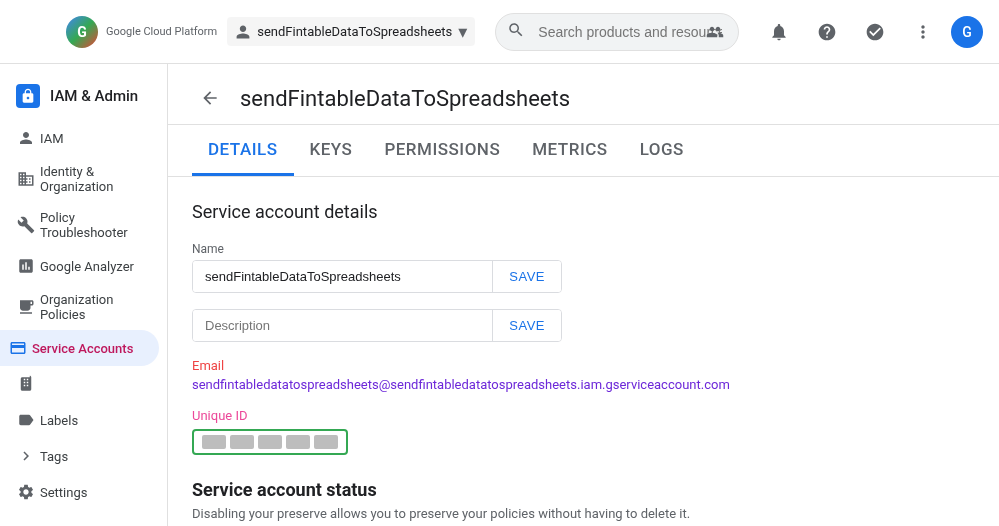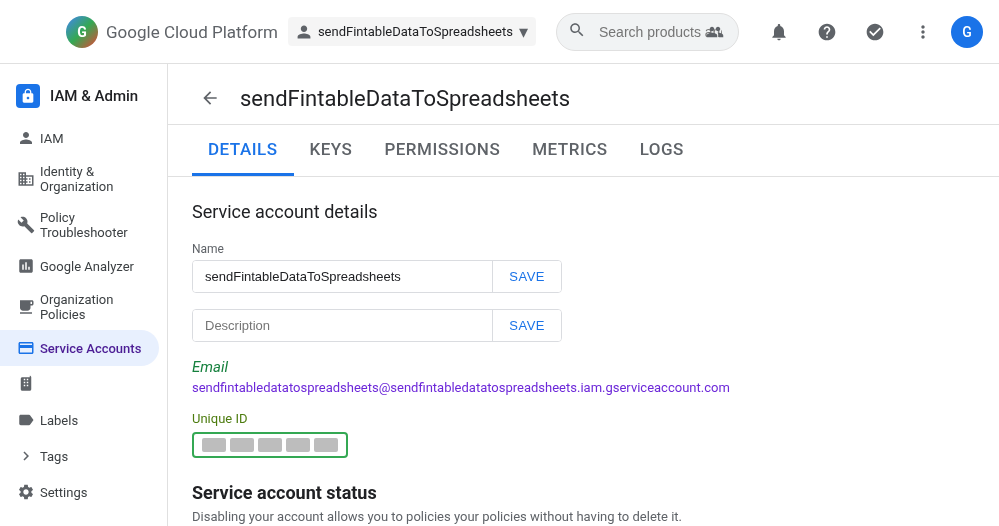--- a/index.html
+++ b/index.html
@@ -32,21 +32,21 @@
     .gcp-logo {
       display: flex; align-items: center; gap: 8px;
     }
     .gcp-logo-img {
       width: 32px; height: 32px;
       background: linear-gradient(135deg, #4285f4 0%, #34a853 50%, #ea4335 100%);
       border-radius: 50%;
       display: flex; align-items: center; justify-content: center;
       color: #fff; font-size: 14px; font-weight: bold;
     }
-    .gcp-logo-text { font-size: 17px; color: #5f6368; font-weight: 400; }
+    .gcp-logo-text { font-size: 11px; color: #5f6368; font-weight: 400; }
     .project-selector {
       display: flex; align-items: center; gap: 6px;
       background: rgba(0,0,0,0.04);
       border-radius: 4px;
       padding: 4px 8px;
       cursor: pointer;
       font-size: 13px;
       color: #202124;
     }
     .topbar-search {
@@ -135,22 +135,23 @@
       gap: 4px;
       padding: 8px 16px;
       cursor: pointer;
       color: #3c4043;
       font-size: 13px;
       border-radius: 0 24px 24px 0;
       margin-right: 8px;
     }
     .sidebar-item.active {
       background: #e8f0fe;
-      color: #4c1d95;
+      color: #be185d;
       font-weight: 500;
+      padding-left: 8px;
     }
     .sidebar-item-icon {
       width: 20px; height: 20px;
       display: flex; align-items: center; justify-content: center;
       color: #5f6368;
       font-size: 16px;
       flex-shrink: 0;
     }
     .sidebar-item.active .sidebar-item-icon { color: #1a73e8; }
 
@@ -249,36 +250,35 @@
       border-left: 1px solid #dadce0;
       cursor: pointer;
       letter-spacing: 0.5px;
       text-transform: uppercase;
     }
 
     .email-section {
       margin-bottom: 16px;
     }
     .email-label {
-      font-size: 15px;
-      color: #15803d;
+      font-size: 13px;
+      color: #ef4444;
       margin-bottom: 4px;
-      font-style: italic;
     }
     .email-value {
       font-size: 13px;
       color: #6d28d9;
     }
 
     .unique-id-section {
       margin-bottom: 24px;
     }
     .unique-id-label {
       font-size: 13px;
-      color: #4d7c0f;
+      color: #ec4899;
       margin-bottom: 6px;
     }
     .unique-id-box {
       display: inline-flex;
       align-items: center;
       gap: 4px;
       border: 2px solid #34a853;
       border-radius: 4px;
       padding: 4px 8px;
       background: #fff;
@@ -507,19 +507,19 @@
           <div class="uid-block"></div>
           <div class="uid-block"></div>
           <div class="uid-block"></div>
           <div class="uid-block"></div>
           <div class="uid-block"></div>
         </div>
       </div>
 
       <div class="status-section">
         <h2 class="status-title">Service account status</h2>
-        <p class="status-desc">Disabling your account allows you to policies your policies without having to delete it.</p>
+        <p class="status-desc">Disabling your preserve allows you to preserve your policies without having to delete it.</p>
 
       </div>
 
     </div>
   </div>
 </div>
 
 </body></html>

